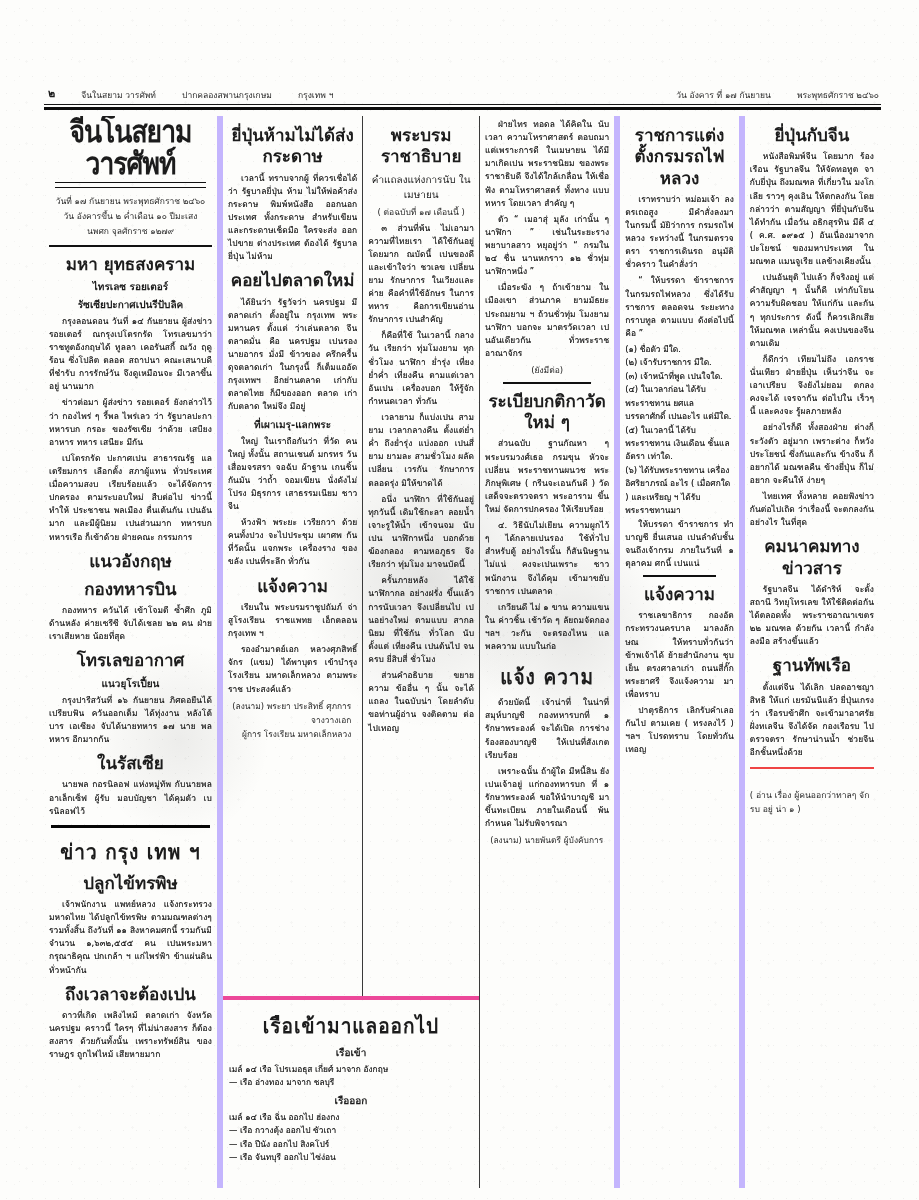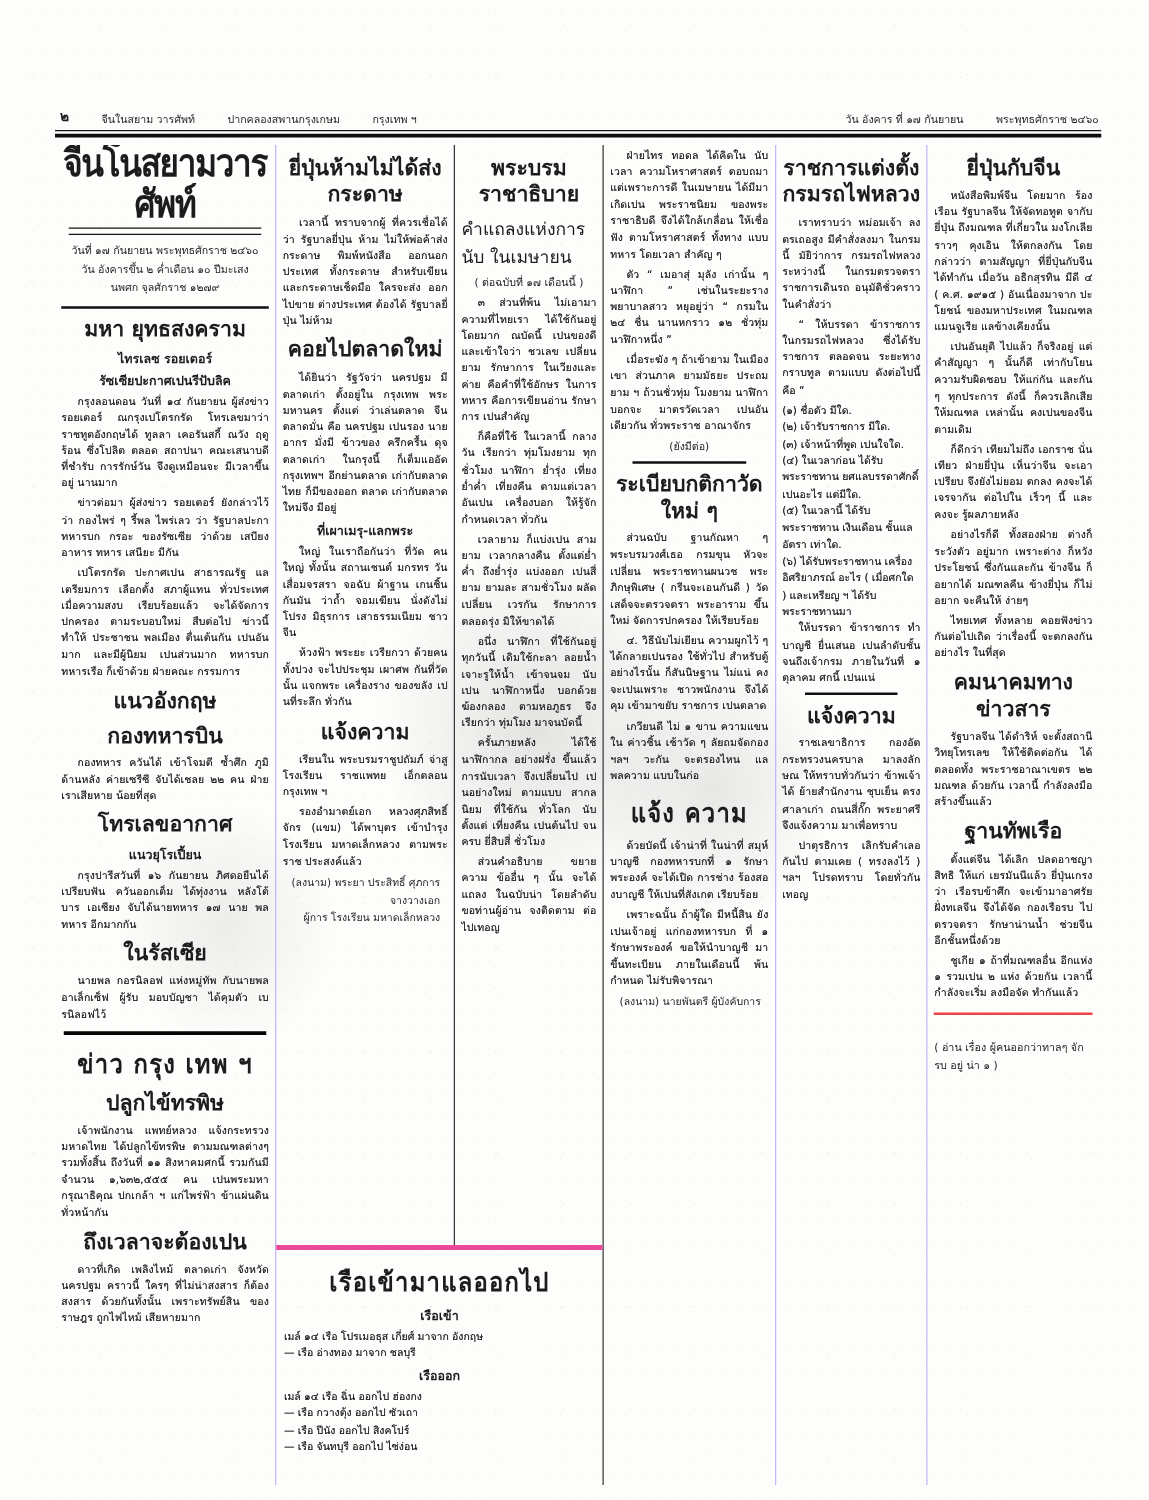--- a/index.html
+++ b/index.html
@@ -17,21 +17,21 @@
        display:flex;align-items:flex-end;white-space:nowrap;}
   .hdr .l{display:flex;gap:26px;align-items:flex-end;}
   .hdr .pageno{font-size:11px;font-weight:bold;}
   .hdr .sp{flex:1;}
   .hdr .r{display:flex;gap:26px;}
   .hdr-rule{position:absolute;left:44px;right:38px;top:104px;height:6px;
             border-top:1px solid #161616;}
   .hdr-rule:after{content:"";display:block;margin-top:2px;height:3px;background:#0d0d0d;}
   
   .cols{position:absolute;top:116px;left:44px;right:40px;bottom:12px;display:flex;}
-  .col{overflow:hidden;padding:2px 5px 0 5px;border-right:1px solid #c4b5fd;}
+  .col{overflow:hidden;padding:2px 5px 0 5px;border-right:6px solid #c4b5fd;}
   .col:last-child{border-right:none;}
   .c1{width:21%;}
   .grp{width:33%;display:flex;flex-direction:column;border-right:1px solid #3a3a3a;}
   .grp-row{flex:1;display:flex;overflow:hidden;}
   .c2{width:55%;border-right:1px solid #3a3a3a;}
   .c3{width:45%;border-right:none;}
   .c4{width:16%;}
   .c5{width:14%;}
   .c6{width:16%;}
   .col,.grp{min-width:0;}
@@ -39,21 +39,21 @@
   .mast{border-bottom:2px solid #111;padding-bottom:5px;margin-bottom:3px;}
   .mast-title{font-size:26.5px;font-weight:bold;text-align:center;letter-spacing:-1px;
               line-height:1.05;transform:scaleY(1.15);margin:2px 0 6px 0;}
   .mast-rule{height:4px;border-top:1px solid #111;border-bottom:1px solid #111;margin:0 6px 6px 6px;}
   .mast-line{font-size:8.5px;text-align:center;line-height:1.8;}
   
   .hl{font-size:17px;font-weight:bold;text-align:center;margin:7px 0 4px 0;line-height:1.25;}
   .hl-xl{font-size:19px;font-weight:bold;text-align:center;margin:8px 0 5px 0;letter-spacing:1px;
          transform:scaleY(1.1);}
   .sub{font-size:10px;font-weight:bold;text-align:center;margin:3px 0;}
-  .sub-sm{font-size:14px;margin:2px 0;}
+  .sub-sm{font-size:10px;text-align:center;margin:2px 0;}
   .note{font-size:8.5px;text-align:center;margin:3px 0;}
   .para{font-size:8.4px;line-height:1.56;text-align:justify;text-indent:13px;margin:0 0 3px 0;
         letter-spacing:.1px;word-break:normal;text-shadow:0 0 .5px rgba(20,20,20,.6);}
   .line{font-size:8.4px;line-height:1.6;text-shadow:0 0 .5px rgba(20,20,20,.6);}
   .sig{font-size:8.4px;text-align:right;line-height:1.7;padding-right:6px;}
   .rule{border-top:2px solid #101010;margin:5px 18px;}
   .rule-heavy{height:3px;background:#050505;margin:7px 2px 2px 2px;}
   .footnote{font-size:8.6px;text-align:left;border-top:2px solid #ef4444;margin-top:8px;
             padding-top:19px;}
   .span-sec{border-top:4px solid #ec4899;padding:2px 6px 0 6px;min-height:186px;}
@@ -197,17 +197,16 @@
         <div class="hl">ยี่ปุ่นกับจีน</div>
         <div class="para">หนังสือพิมพ์จีน โดยมาก ร้องเรือน รัฐบาลจีน ให้จัดทอทูต จากับยี่ปุ่น ถึงมณฑล ที่เกี่ยวใน มงโกเลีย ราวๆ คุงเอิน ให้ตกลงกัน โดยกล่าวว่า ตามสัญญา ที่ยี่ปุ่นกับจีน ได้ทำกัน เมื่อวัน อธิกสุรทิน มีดี ๔ ( ค.ศ. ๑๙๑๕ ) อันเนื่องมาจาก ปะโยชน์ ของมหาประเทศ ในมณฑล แมนจูเรีย แลข้างเคียงนั้น</div>
         <div class="para">เปนอันยุติ ไปแล้ว ก็จริงอยู่ แต่คำสัญญา ๆ นั้นก็ดี เท่ากับโยน ความรับผิดชอบ ให้แก่กัน และกัน ๆ ทุกประการ ดังนี้ ก็ควรเลิกเสีย ให้มณฑล เหล่านั้น คงเปนของจีน ตามเดิม</div>
         <div class="para">ก็ดีกว่า เทียมไม่ถึง เอกราช นั่นเทียว ฝ่ายยี่ปุ่น เห็นว่าจีน จะเอาเปรียบ จึงยังไม่ยอม ตกลง คงจะได้ เจรจากัน ต่อไปใน เร็วๆ นี้ และคงจะ รู้ผลภายหลัง</div>
         <div class="para">อย่างไรก็ดี ทั้งสองฝ่าย ต่างก็ระวังตัว อยู่มาก เพราะต่าง ก็หวังประโยชน์ ซึ่งกันและกัน ข้างจีน ก็อยากได้ มณฑลคืน ข้างยี่ปุ่น ก็ไม่อยาก จะคืนให้ ง่ายๆ</div>
         <div class="para">ไทยเทศ ทั้งหลาย คอยฟังข่าว กันต่อไปเถิด ว่าเรื่องนี้ จะตกลงกัน อย่างไร ในที่สุด</div>
         <div class="hl">คมนาคมทางข่าวสาร</div>
         <div class="para">รัฐบาลจีน ได้ดำริห์ จะตั้งสถานี วิทยุโทรเลข ให้ใช้ติดต่อกัน ได้ตลอดทั้ง พระราชอาณาเขตร ๒๒ มณฑล ด้วยกัน เวลานี้ กำลังลงมือ สร้างขึ้นแล้ว</div>
         <div class="hl">ฐานทัพเรือ</div>
         <div class="para">ตั้งแต่จีน ได้เลิก ปลดอาชญาสิทธิ ให้แก่ เยรมันนีแล้ว ยี่ปุ่นเกรงว่า เรือรบข้าศึก จะเข้ามาอาศรัย ฝั่งทเลจีน จึงได้จัด กองเรือรบ ไปตรวจตรา รักษาน่านน้ำ ช่วยจีน อีกชั้นหนึ่งด้วย</div>
-        <div class="para">ชูเกีย ๑   ถ้าที่มณฑลอื่น อีกแห่ง ๑ รวมเปน ๒ แห่ง ด้วยกัน   เวลานี้ กำลังจะเริ่ม ลงมือจัด ทำกันแล้ว</div>
         <div class="footnote">( อ่าน เรื่อง ผู้คนออกว่าทาลๆ จักรบ อยู่ น่า ๑ )</div>
       </div>
   </div>
 </div>
 
 </body></html>

